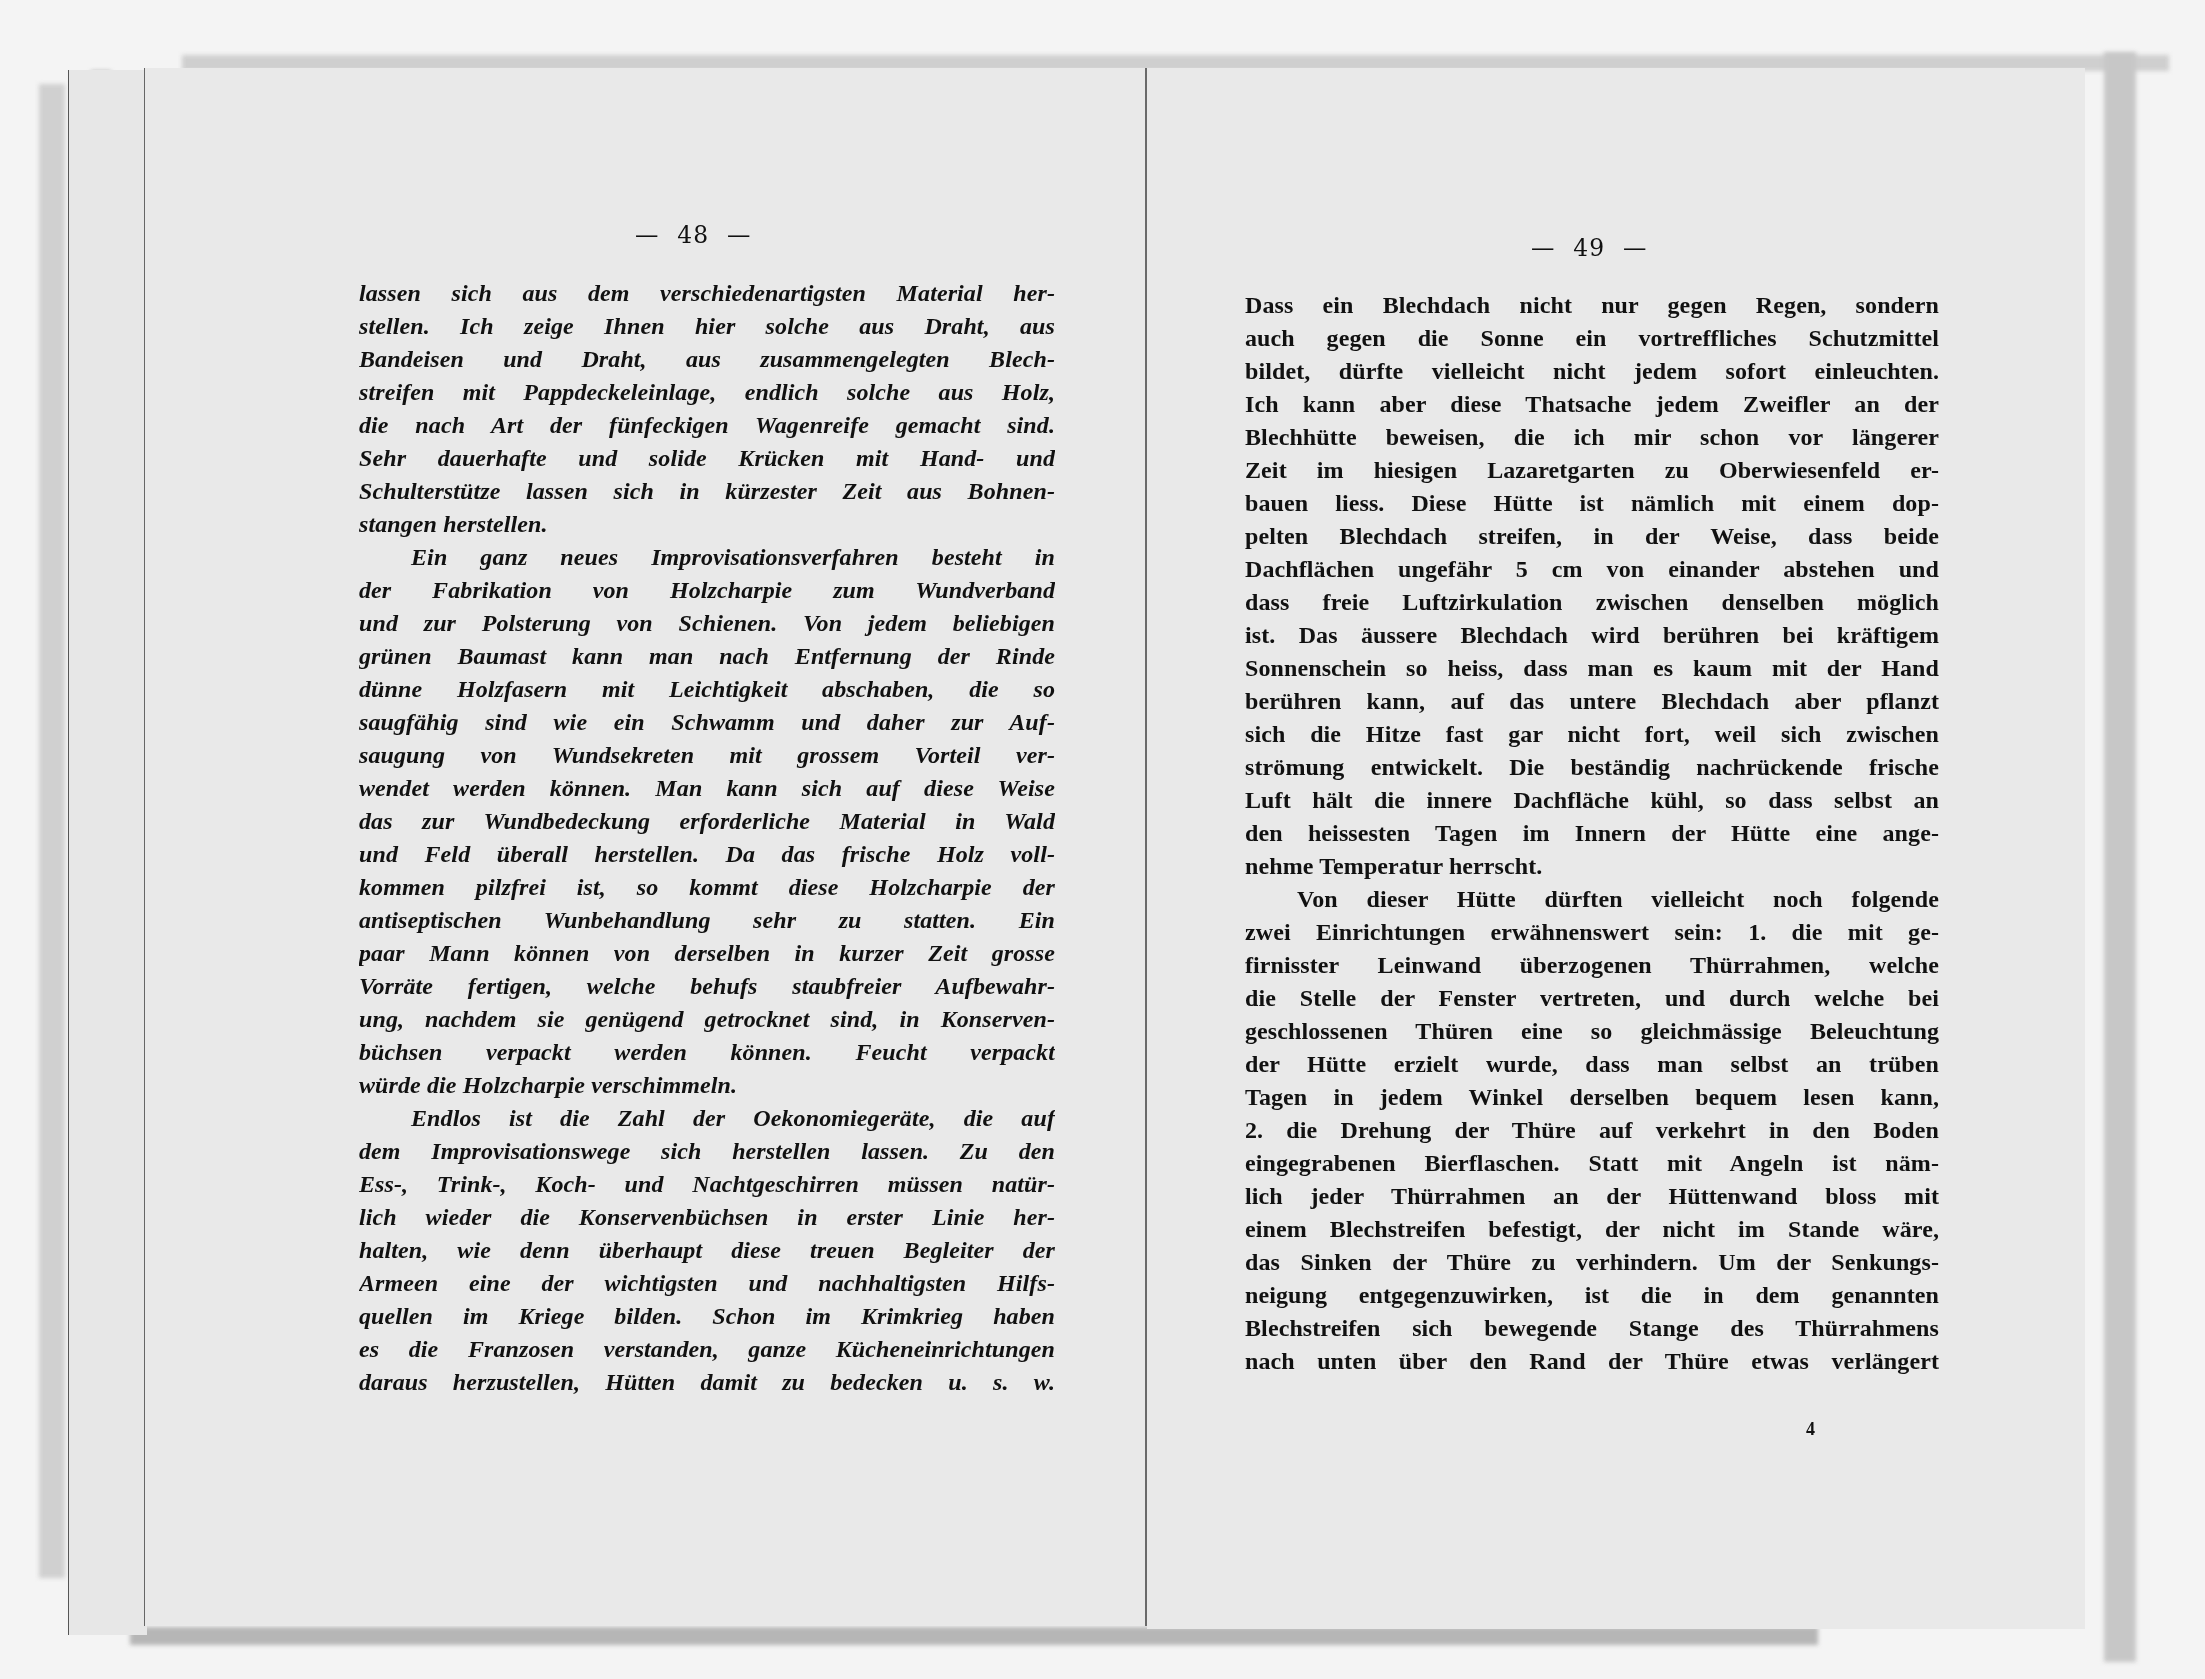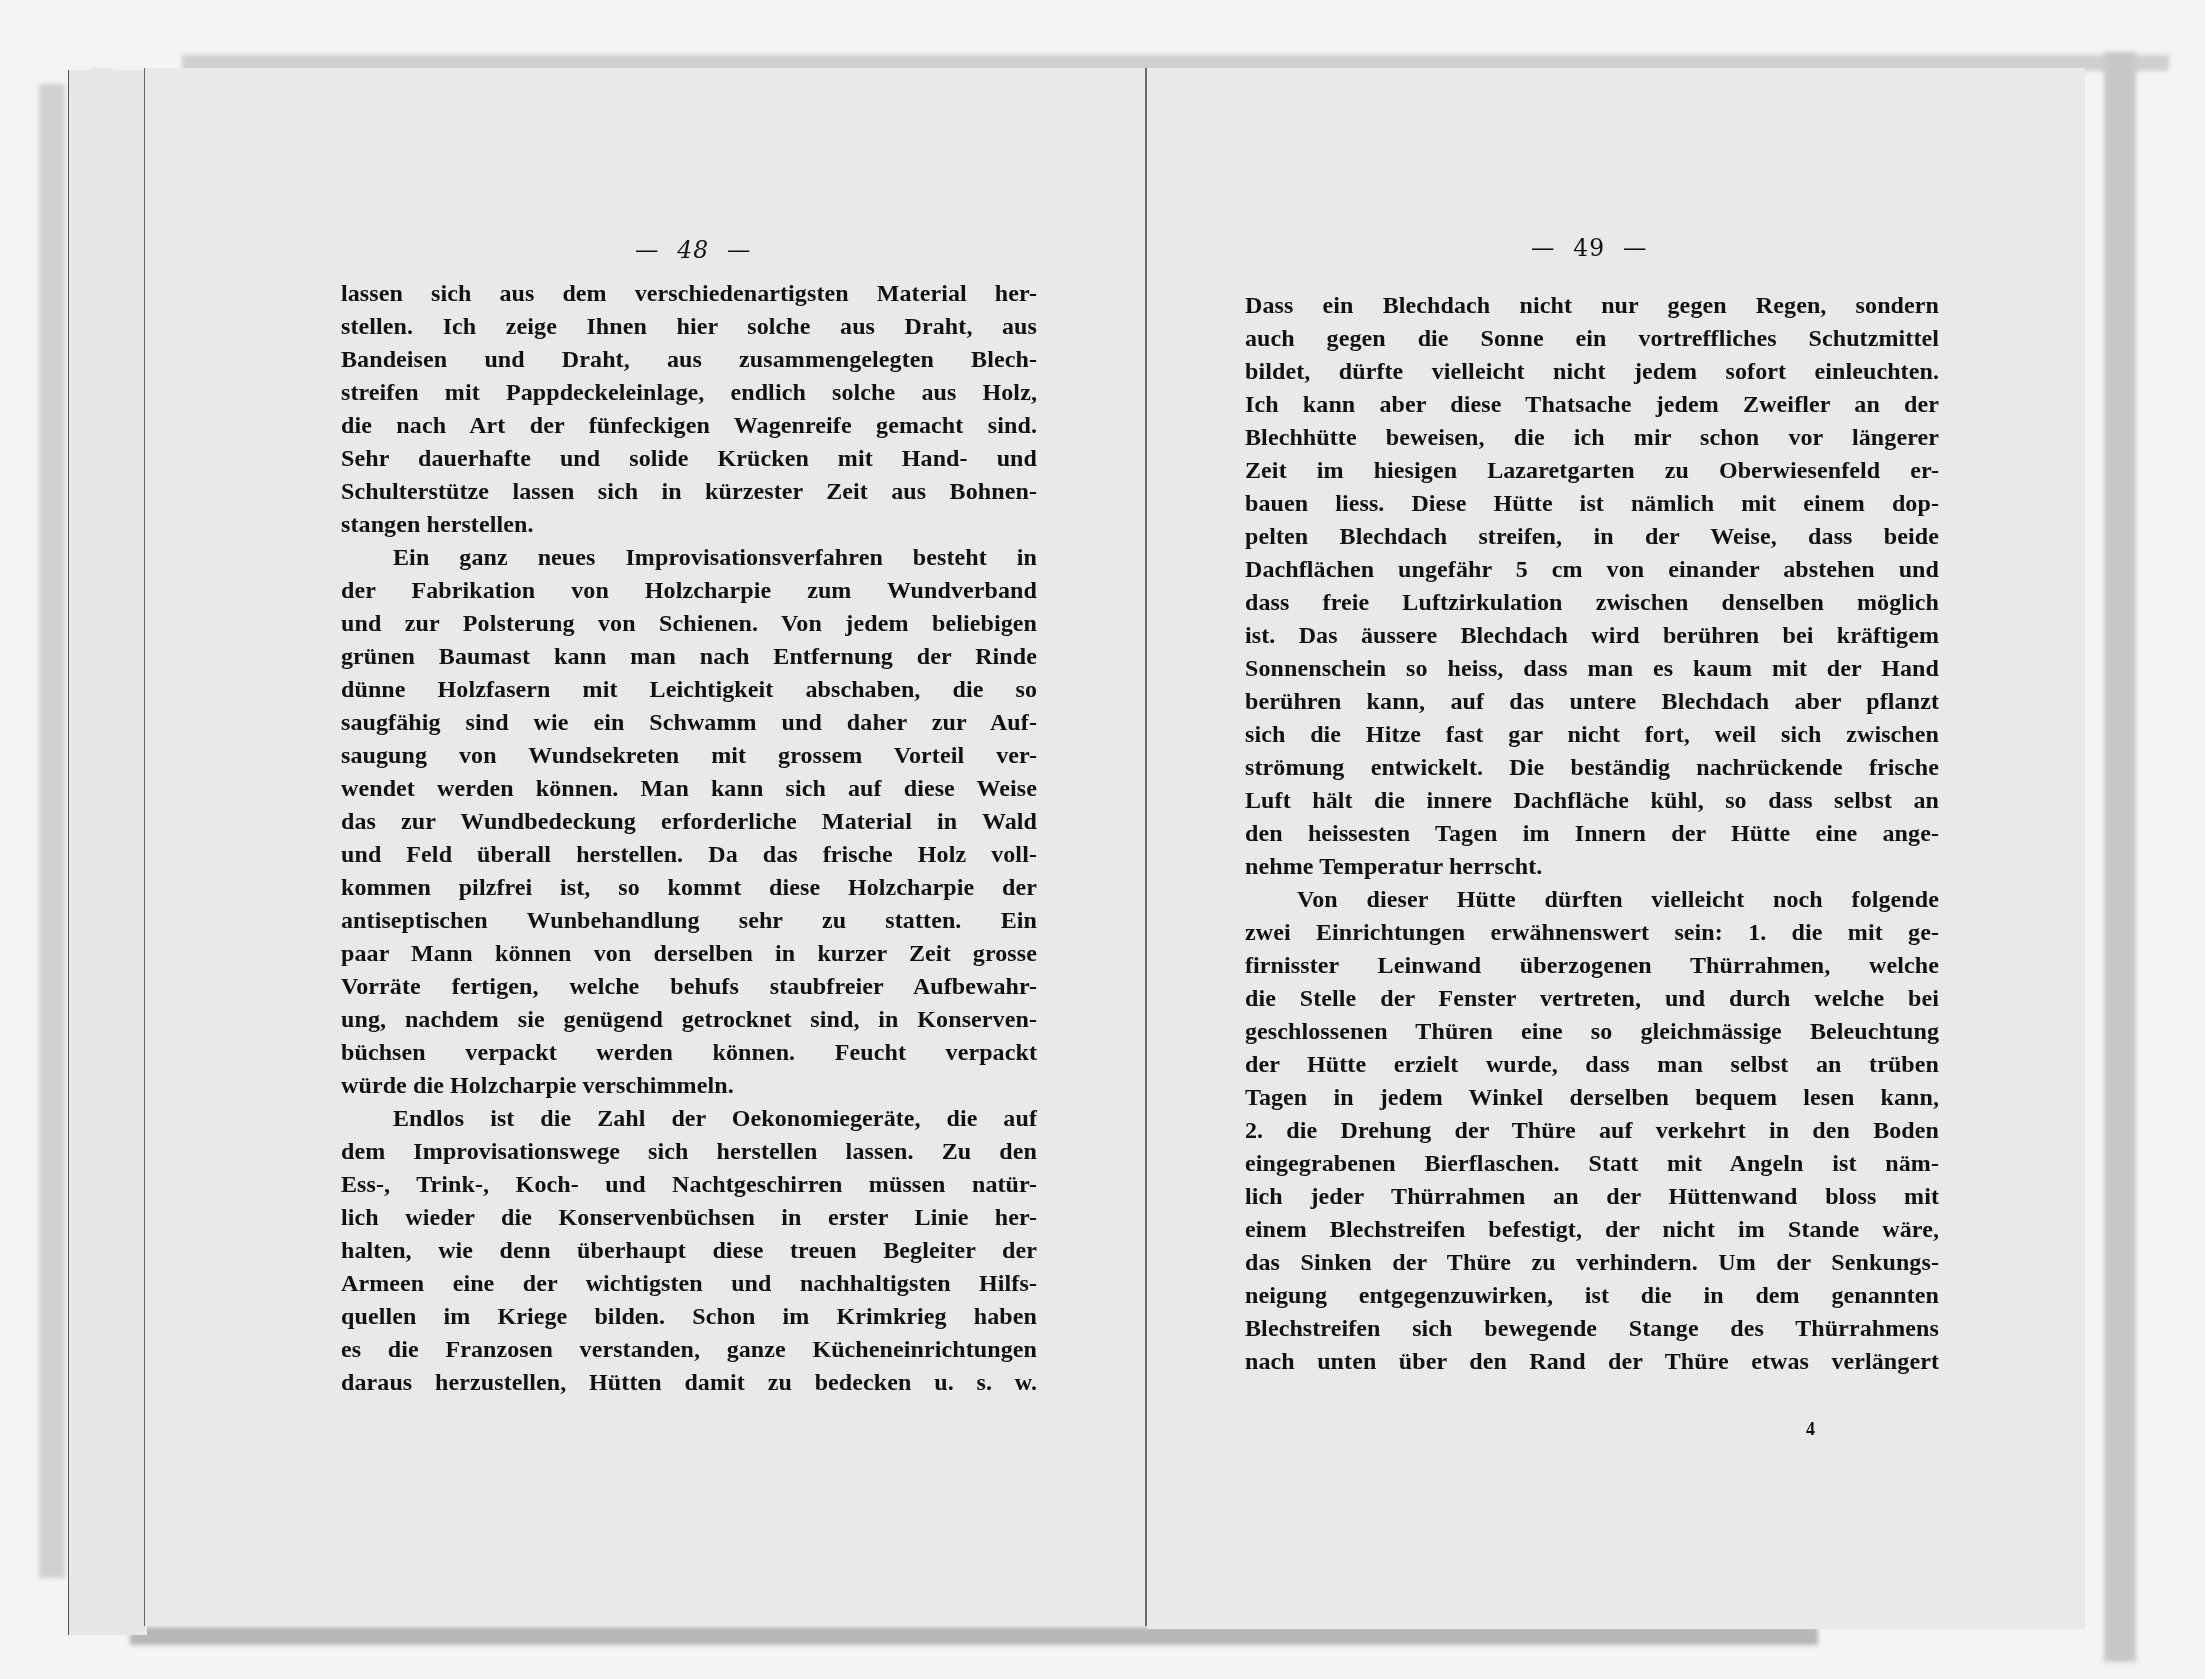--- a/index.html
+++ b/index.html
@@ -53,37 +53,38 @@
       width: 3.9px; height: 1558px;
       background: #6a6a6a;
     }
     .page-number {
       position: absolute;
       font-size: 23.4px;
       color: #111;
       letter-spacing: 1.3px;
       white-space: pre;
     }
-    .page-left .page-number { left: 490px; top: 168px; font-style: italic; }
+    .page-left .page-number { left: 490px; top: 153px; }
     .page-right .page-number { left: 384px; top: 166px; }
 
     .text-block {
       position: absolute;
       font-size: 24px;
       line-height: 33px;
       color: #111;
       text-align: justify;
       text-align-last: justify;
       font-family: "Liberation Serif", "DejaVu Serif", serif;
       font-weight: bold;
       letter-spacing: 0.1px;
     }
     .page-left .text-block {
-      left: 196px; top: 209px;
+      left: 214px; top: 209px;
       width: 696px;
+      font-style: italic;
     }
     .page-right .text-block {
       left: 98px; top: 221px;
       width: 694px;
     }
     .line {
       display: block;
       white-space: nowrap;
       height: 33px;
       overflow: hidden;

